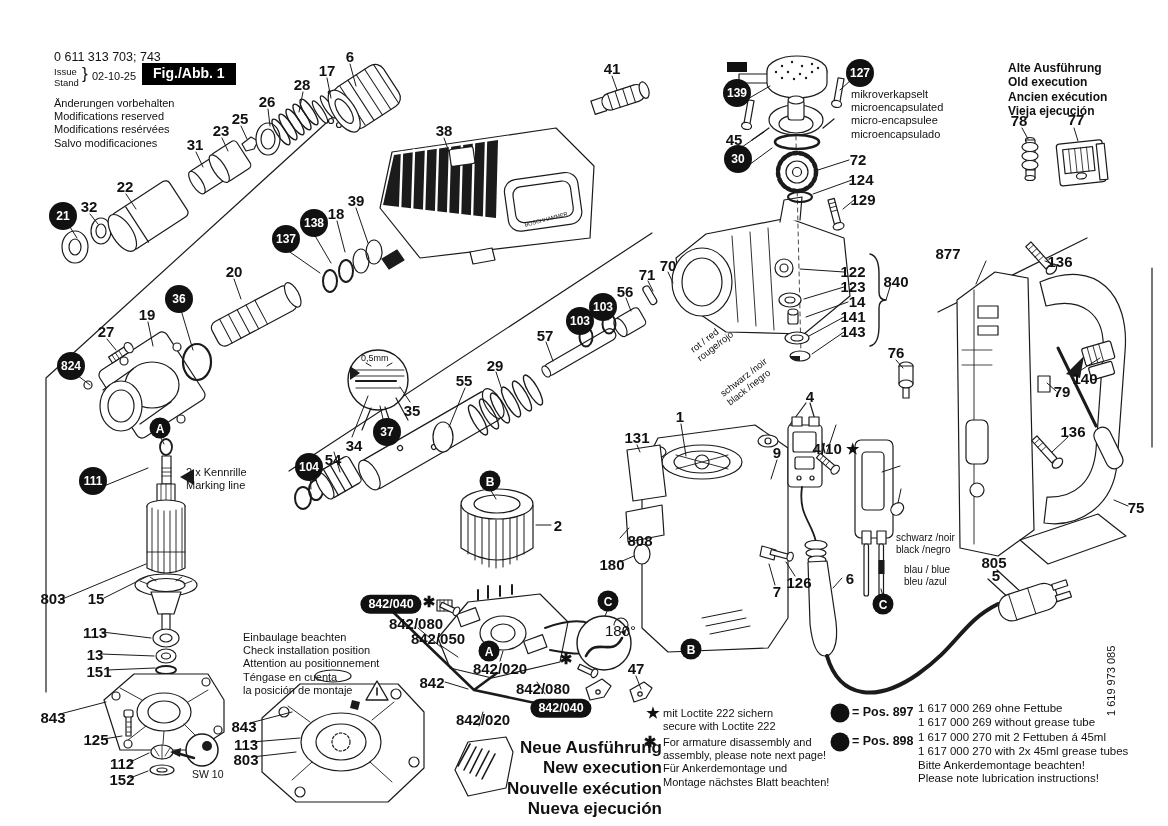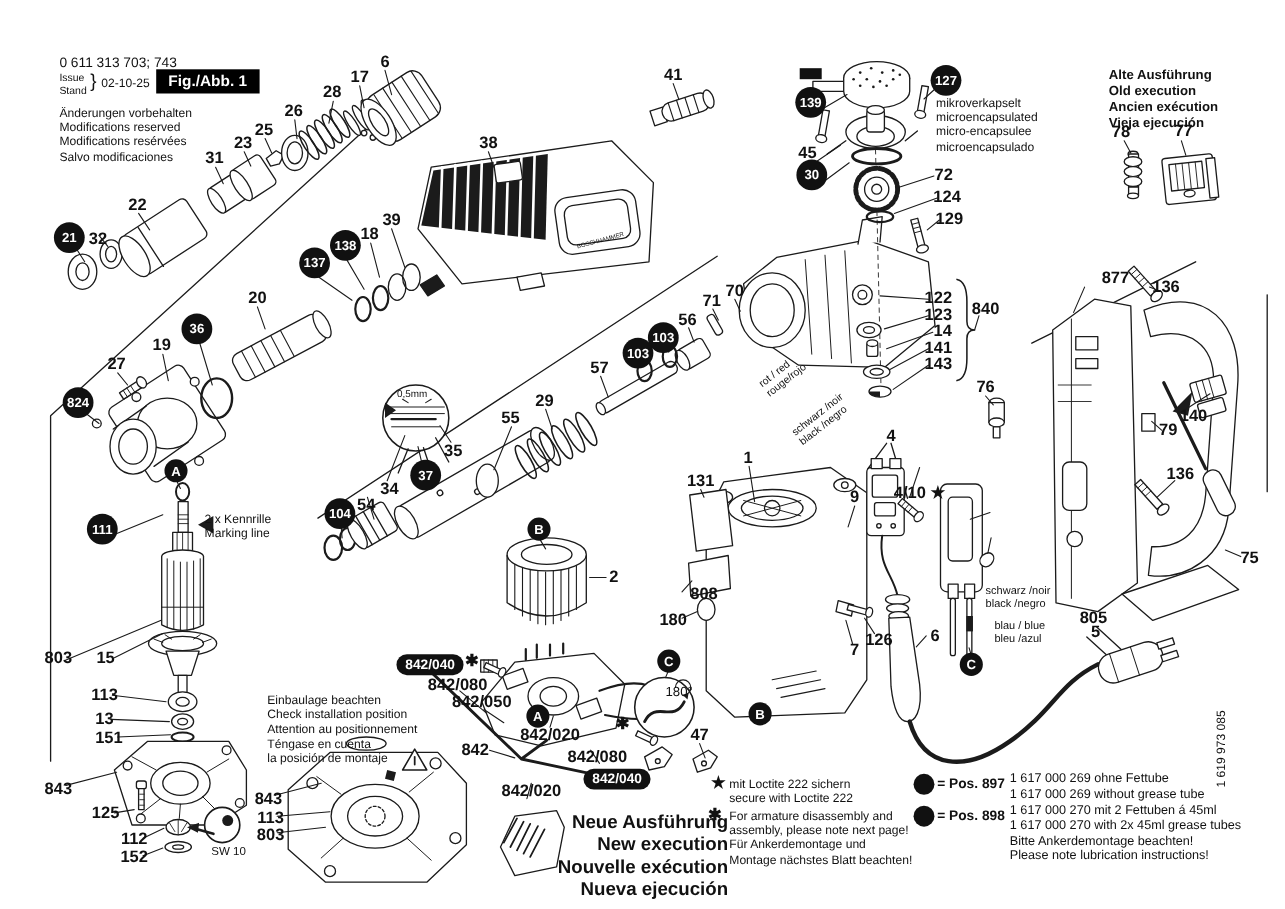--- a/index.html
+++ b/index.html
@@ -472,21 +472,21 @@
 </g>
 </svg>
 <div class="co k-p" style="left: 350px; top: 56px;">6</div>
     <div class="co k-p" style="left: 327px; top: 70px;">17</div>
     <div class="co k-p" style="left: 302px; top: 84px;">28</div>
     <div class="co k-p" style="left: 267px; top: 101px;">26</div>
     <div class="co k-p" style="left: 240px; top: 118px;">25</div>
     <div class="co k-p" style="left: 221px; top: 130px;">23</div>
     <div class="co k-p" style="left: 195px; top: 144px;">31</div>
     <div class="co k-p" style="left: 125px; top: 186px;">22</div>
-    <div class="co k-p" style="left: 89px; top: 206px; margin-top: 11px;">32</div>
+    <div class="co k-p" style="left: 89px; top: 206px;">32</div>
     <div class="co k-d" style="left: 63px; top: 216px;">21</div>
     <div class="co k-p" style="left: 444px; top: 130px;">38</div>
     <div class="co k-p" style="left: 612px; top: 68px;">41</div>
     <div class="co k-p" style="left: 356px; top: 200px;">39</div>
     <div class="co k-p" style="left: 336px; top: 213px;">18</div>
     <div class="co k-d" style="left: 314px; top: 223px;">138</div>
     <div class="co k-d" style="left: 286px; top: 239px;">137</div>
     <div class="co k-p" style="left: 234px; top: 271px;">20</div>
     <div class="co k-d" style="left: 179px; top: 299px;">36</div>
     <div class="co k-p" style="left: 147px; top: 314px;">19</div>
@@ -518,21 +518,21 @@
     <div class="co k-p" style="left: 354px; top: 445px;">34</div>
     <div class="co k-p" style="left: 333px; top: 459px;">54</div>
     <div class="co k-d" style="left: 309px; top: 467px;">104</div>
     <div class="co k-p" style="left: 558px; top: 525px;">2</div>
     <div class="co k-p" style="left: 680px; top: 416px;">1</div>
     <div class="co k-p" style="left: 637px; top: 437px;">131</div>
     <div class="co k-p" style="left: 777px; top: 452px;">9</div>
     <div class="co k-p" style="left: 810px; top: 396px;">4</div>
     <div class="co k-p" style="left: 836px; top: 417px; margin-top: 31px;">4/10 ★</div>
     <div class="co k-p" style="left: 896px; top: 352px;">76</div>
-    <div class="co k-p" style="left: 1014px; top: 253px;">877</div>
+    <div class="co k-p" style="left: 948px; top: 253px;">877</div>
     <div class="co k-p" style="left: 1060px; top: 261px;">136</div>
     <div class="co k-p" style="left: 1085px; top: 378px;">140</div>
     <div class="co k-p" style="left: 1062px; top: 391px;">79</div>
     <div class="co k-p" style="left: 1073px; top: 431px;">136</div>
     <div class="co k-p" style="left: 1136px; top: 507px;">75</div>
     <div class="co k-p" style="left: 612px; top: 540px; margin-left: 28px;">808</div>
     <div class="co k-p" style="left: 612px; top: 564px;">180</div>
     <div class="co k-p" style="left: 799px; top: 582px;">126</div>
     <div class="co k-p" style="left: 777px; top: 591px;">7</div>
     <div class="co k-p" style="left: 850px; top: 578px;">6</div>
@@ -669,19 +669,19 @@
       <div>schwarz /noir</div>
       <div>black /negro</div>
     </div>
     <div class="blk" style="left: 904px; top: 564px; font-size: 10px;">
       <div>blau / blue</div>
       <div>bleu /azul</div>
     </div>
     <div class="blk" style="left: 192px; top: 768px; font-size: 10.5px;">
       <div>SW 10</div>
     </div>
-    <div class="blk" style="left: 605px; top: 622px; font-size: 12px;">
+    <div class="blk" style="left: 605px; top: 622px; font-size: 15px;">
       <div>180°</div>
     </div>
     <div class="blk rot" style="left: 524px; top: 222px; font-size: 5.5px; transform: rotate(-15deg);">
       <div>BOSCHHAMMER</div>
     </div>
   </div>
 
 </body></html>

